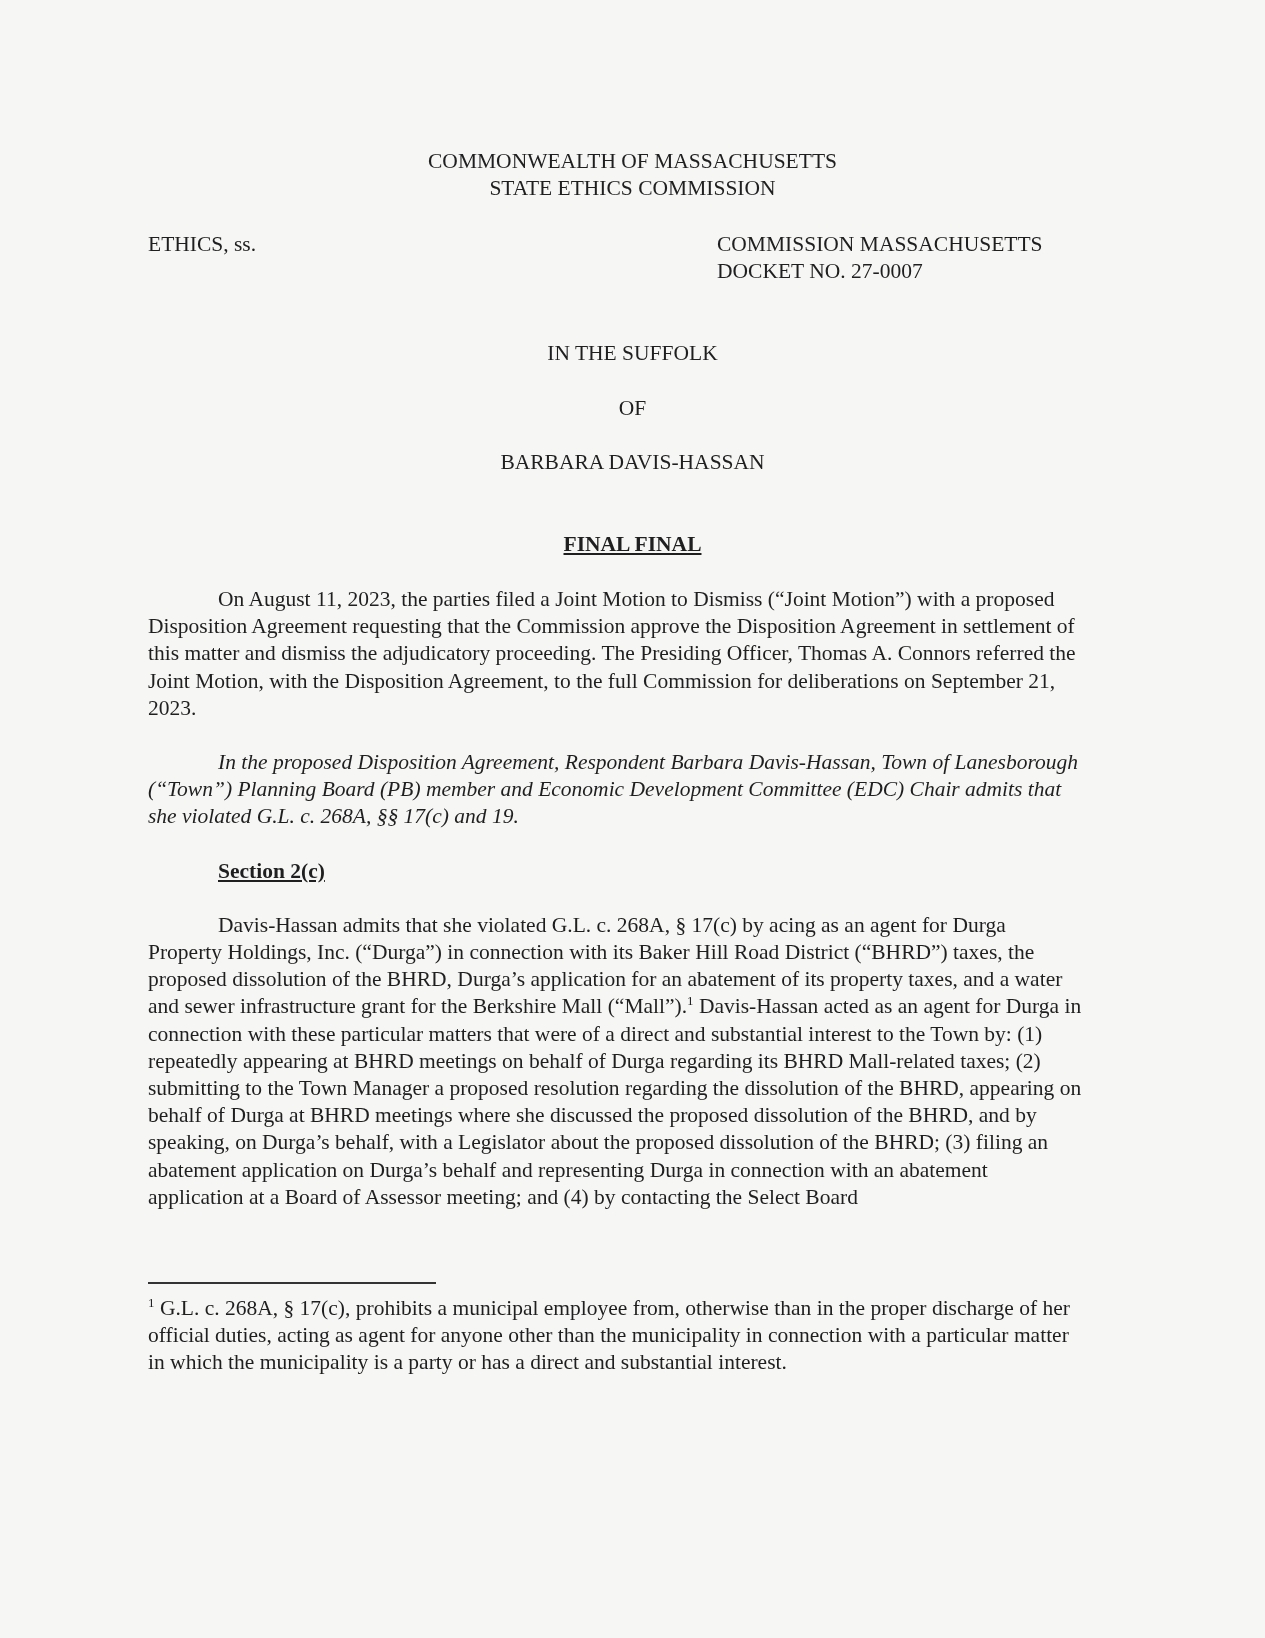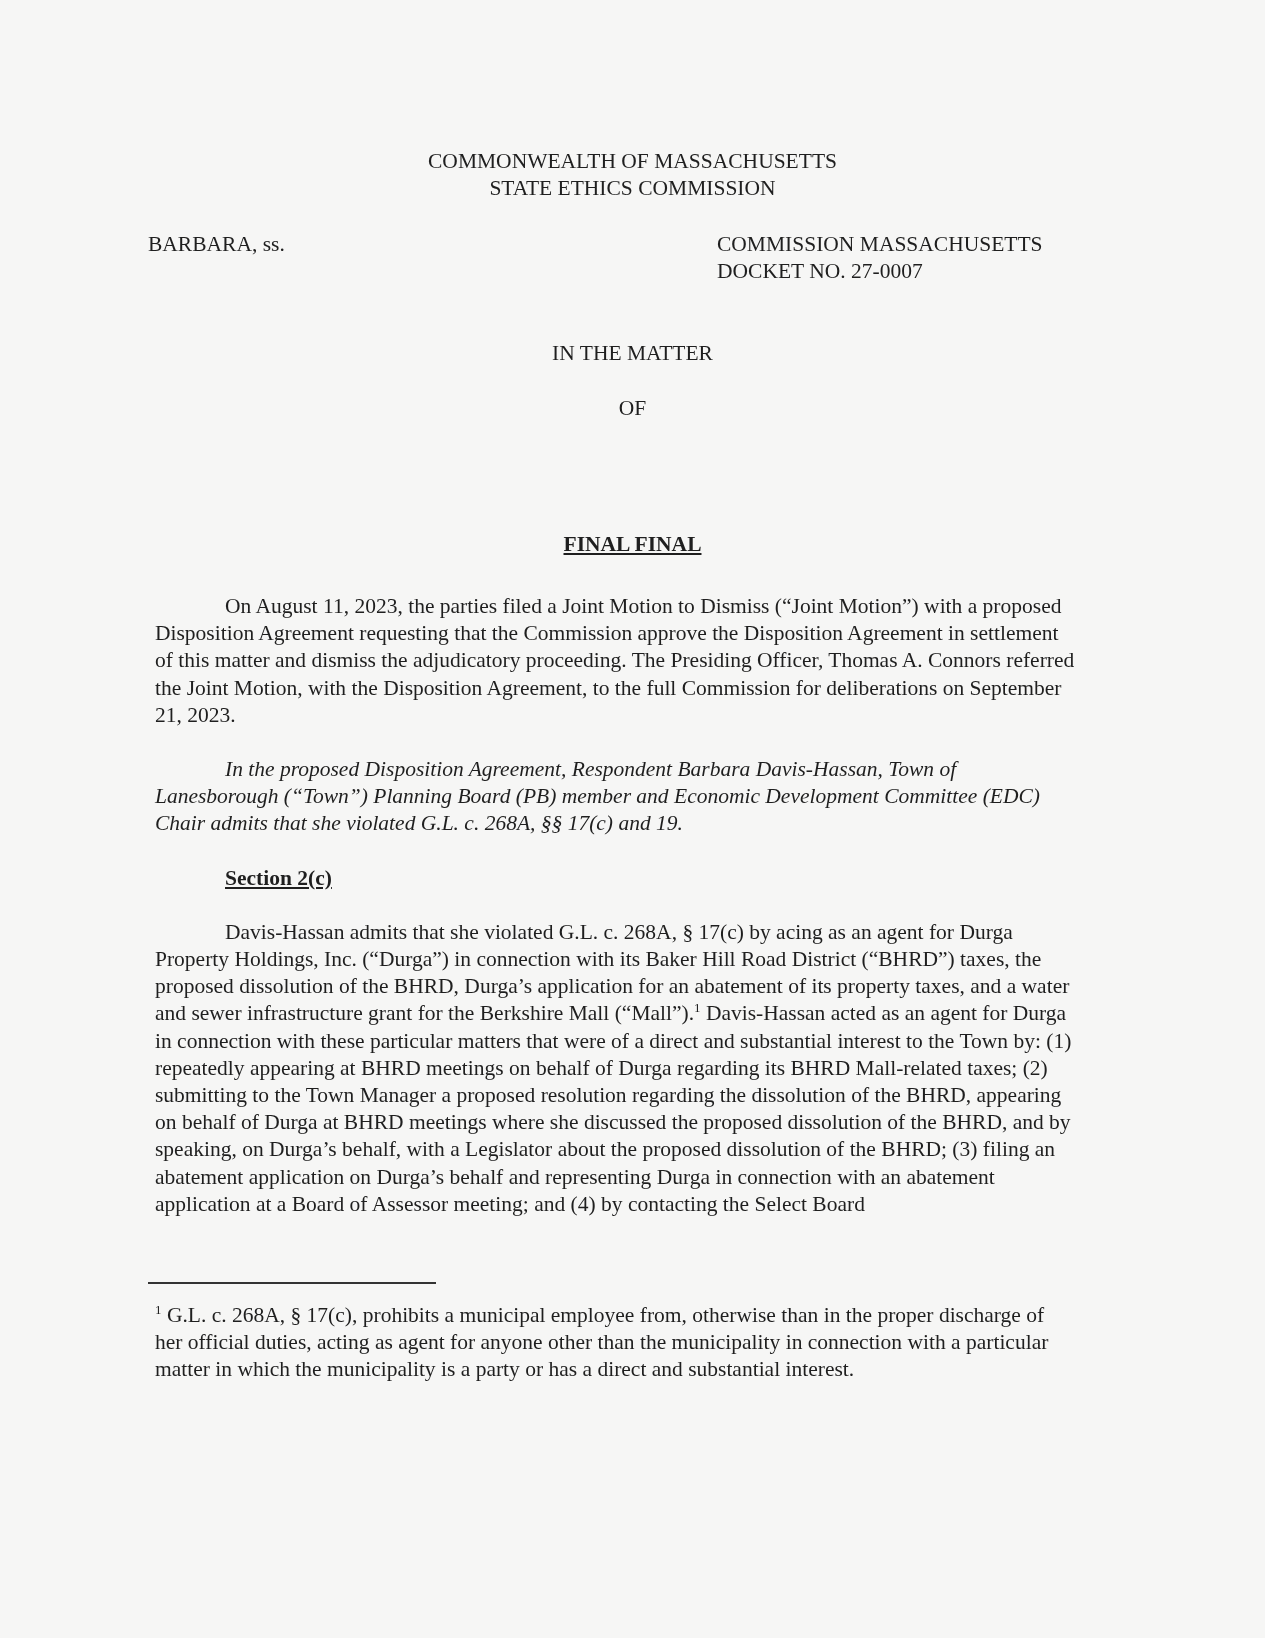--- a/index.html
+++ b/index.html
@@ -5,40 +5,41 @@
   html, body { margin: 0; padding: 0; }
   body {
     width: 1265px; height: 1638px; background: #f6f6f5; position: relative;
     font-family: "Liberation Serif", "DejaVu Serif", serif; color: #1f1f1f;
     overflow: hidden;
   }
   .page { position: absolute; left: 0; top: 0; width: 1265px; height: 1638px; }
   .abs { position: absolute; white-space: nowrap; font-size: 21.5px; line-height: 27px; }
   .center { text-align: center; width: 1265px; left: 0; }
   .body-text { position: absolute; left: 148px; width: 935px; font-size: 21.5px; line-height: 27.2px; }
-  .para { margin: 7px; text-align: left; }
+  .para { margin: 0; text-align: left; }
   .indent { text-indent: 70px; }
   .bold-u { font-weight: bold; text-decoration: underline; }
   .fn-rule { position: absolute; left: 148px; top: 1282px; width: 288px; height: 1.5px; background: #333; }
   sup { font-size: 13px; line-height: 0; vertical-align: super; }
 </style>
 </head>
 <body>
 
 <div class="page">
 
   <div class="abs center" style="top:148px;">COMMONWEALTH OF MASSACHUSETTS</div>
   <div class="abs center" style="top:175px;">STATE ETHICS COMMISSION</div>
 
-  <div class="abs" style="left:148px; top:231px;">BARBARA, ss.</div>
+  <div class="abs" style="left:148px; top:231px;">ETHICS, ss.</div>
   <div class="abs" style="left:717px; top:231px;">COMMISSION MASSACHUSETTS</div>
   <div class="abs" style="left:717px; top:258px;">DOCKET NO. 27-0007</div>
 
-  <div class="abs center" style="top:340px;">IN THE MATTER</div>
+  <div class="abs center" style="top:340px;">IN THE SUFFOLK</div>
   <div class="abs center" style="top:395px;">OF</div>
+  <div class="abs center" style="top:449px;">BARBARA DAVIS-HASSAN</div>
 
   <div class="abs center bold-u" style="top:531px;">FINAL FINAL</div>
 
   <div class="body-text" style="top:586px;">
     <p class="para indent">On August 11, 2023, the parties filed a Joint Motion to Dismiss (“Joint Motion”) with a proposed Disposition Agreement requesting that the Commission approve the Disposition Agreement in settlement of this matter and dismiss the adjudicatory proceeding. The Presiding Officer, Thomas A. Connors referred the Joint Motion, with the Disposition Agreement, to the full Commission for deliberations on September 21, 2023.</p>
     <p class="para indent" style="margin-top:27px;font-style:italic;">In the proposed Disposition Agreement, Respondent Barbara Davis-Hassan, Town of Lanesborough (“Town”) Planning Board (PB) member and Economic Development Committee (EDC) Chair admits that she violated G.L. c. 268A, §§ 17(c) and 19.</p>
     <p class="para" style="margin-top:27px; padding-left:70px;"><span class="bold-u">Section 2(c)</span></p>
     <p class="para indent" style="margin-top:27px;"><span>Davis-Hassan admits that she violated G.L. c. 268A, § 17(c) by acing as an agent for Durga Property Holdings, Inc. (“Durga”) in connection with its Baker Hill Road District (“BHRD”) taxes, the proposed dissolution of the BHRD, Durga’s application for an abatement of its property taxes, and a water and sewer infrastructure grant for the Berkshire Mall (“Mall”).</span><sup>1</sup><span> Davis-Hassan acted as an agent for Durga in connection with these particular matters that were of a direct and substantial interest to the Town by: (1) repeatedly appearing at BHRD meetings on behalf of Durga regarding its BHRD Mall-related taxes; (2) submitting to the Town Manager a proposed resolution regarding the dissolution of the BHRD, appearing on behalf of Durga at BHRD meetings where she discussed the proposed dissolution of the BHRD, and by speaking, on Durga’s behalf, with a Legislator about the proposed dissolution of the BHRD; (3) filing an abatement application on Durga’s behalf and representing Durga in connection with an abatement application at a Board of Assessor meeting; and (4) by contacting the Select Board</span></p>
   </div>
 

